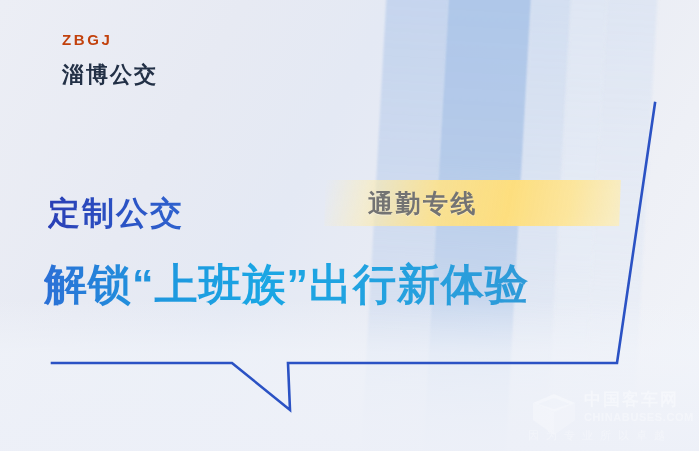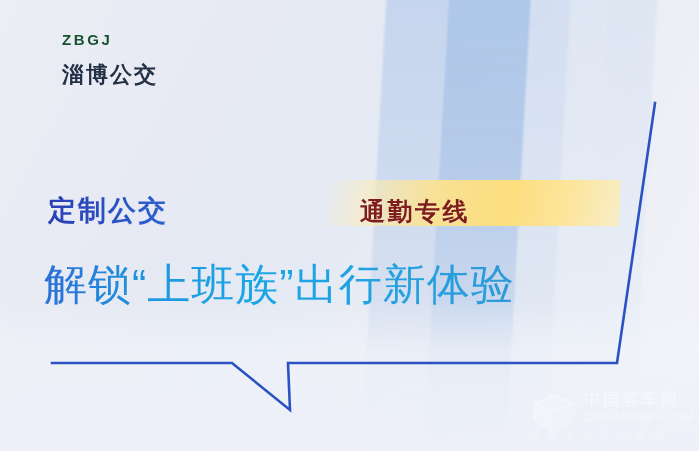--- a/index.html
+++ b/index.html
@@ -101,21 +101,21 @@
   
   .brand {
     position: absolute;
     left: 62px;
     top: 32px;
   }
   .brand-abbr {
     font-size: 15px;
     font-weight: 700;
     letter-spacing: 2.6px;
-    color: #14532d;
+    color: #c2410c;
     line-height: 1;
   }
   .brand-name {
     margin-top: 17px;
     font-size: 22px;
     font-weight: 700;
     letter-spacing: 2px;
     color: #223046;
     line-height: 1;
   }
@@ -132,52 +132,51 @@
         rgba(252,237,183,0.55) 14%,
         rgba(253,226,140,0.92) 38%,
         rgba(253,222,126,1) 62%,
         rgba(253,229,152,0.95) 82%,
         rgba(252,238,188,0.80) 100%);
     filter: blur(0.6px);
     transform: skewX(-2deg);
   }
   .badge-text {
     position: absolute;
-    left: 360px;
+    left: 368px;
     top: 190px;
     font-size: 25px;
     font-weight: 700;
     letter-spacing: 2.5px;
-    color: #7f1d1d;
+    color: #737373;
     line-height: 1.1;
     text-shadow: 0 1px 0 rgba(255,255,255,0.35);
-    margin-top: 8px;
   }
 
   
   .headline-1 {
     position: absolute;
     left: 48px;
     top: 196px;
-    font-size: 28px;
+    font-size: 32px;
     font-weight: 700;
     letter-spacing: 2px;
     line-height: 1.1;
     color: #2440b8;
     background: linear-gradient(95deg, #2a3fb5 0%, #2a52c4 55%, #2f63cf 100%);
     -webkit-background-clip: text;
     background-clip: text;
     -webkit-text-fill-color: transparent;
   }
   .headline-2 {
     position: absolute;
     left: 44px;
     top: 260px;
     font-size: 43px;
-    font-weight: 400;
+    font-weight: 700;
     letter-spacing: 1px;
     line-height: 1.15;
     white-space: nowrap;
     color: #1d9fe0;
     background: linear-gradient(92deg,
         #2b6fd6 0%,
         #1f96de 22%,
         #1aa6e4 45%,
         #22a2e0 68%,
         #2f9ad8 100%);

